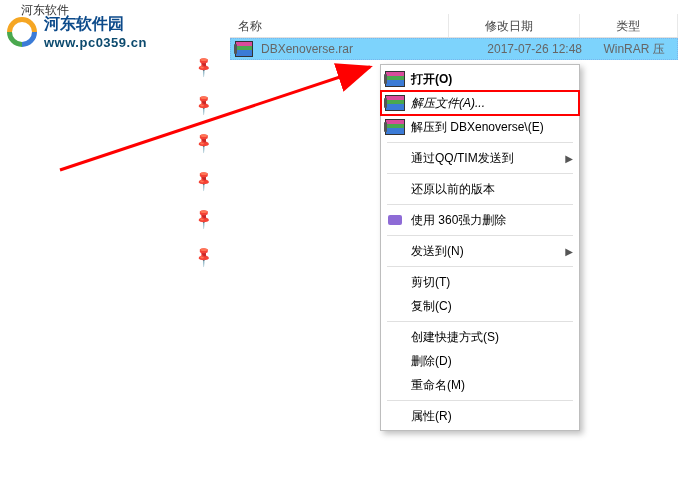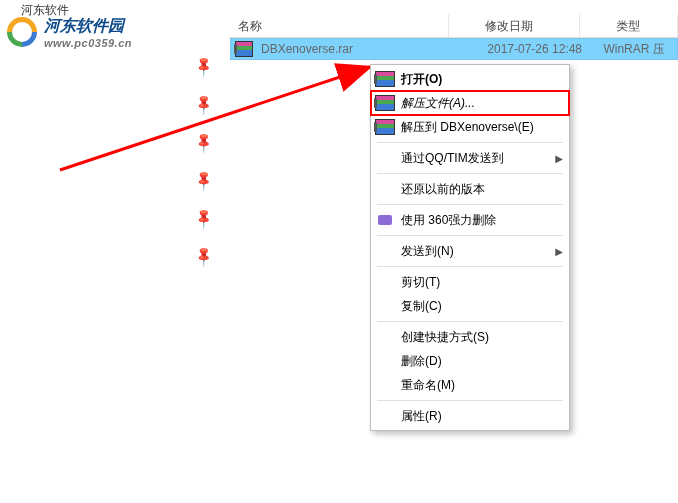--- a/index.html
+++ b/index.html
@@ -34,30 +34,29 @@
       align-items: center;
       gap: 4px;
     }
     .watermark-logo {
       width: 36px;
       height: 36px;
     }
     .watermark-text {
       display: flex;
       flex-direction: column;
-      font-style: italic;
     }
     .watermark-title {
       font-size: 16px;
       font-weight: bold;
       color: #0c4a8a;
     }
     .watermark-url {
-      font-size: 11px;
-      color: #737373;
+      font-size: 13px;
+      color: #0c4a6e;
       letter-spacing: 0.5px;
       font-weight: bold;
     }
     .pins {
       position: absolute;
       left: 195px;
       top: 58px;
       width: 20px;
       display: flex;
       flex-direction: column;
@@ -113,21 +112,21 @@
     }
     .file-icon {
       width: 18px;
       height: 16px;
       margin: 0 4px;
       flex-shrink: 0;
     }
     .context-menu {
       position: absolute;
       top: 64px;
-      left: 370px;
+      left: 380px;
       width: 200px;
       background: #fff;
       border: 1px solid #bdbdbd;
       box-shadow: 3px 3px 6px rgba(0,0,0,0.25);
       padding: 2px 0;
       z-index: 10;
     }
     .menu-item {
       display: flex;
       align-items: center;

